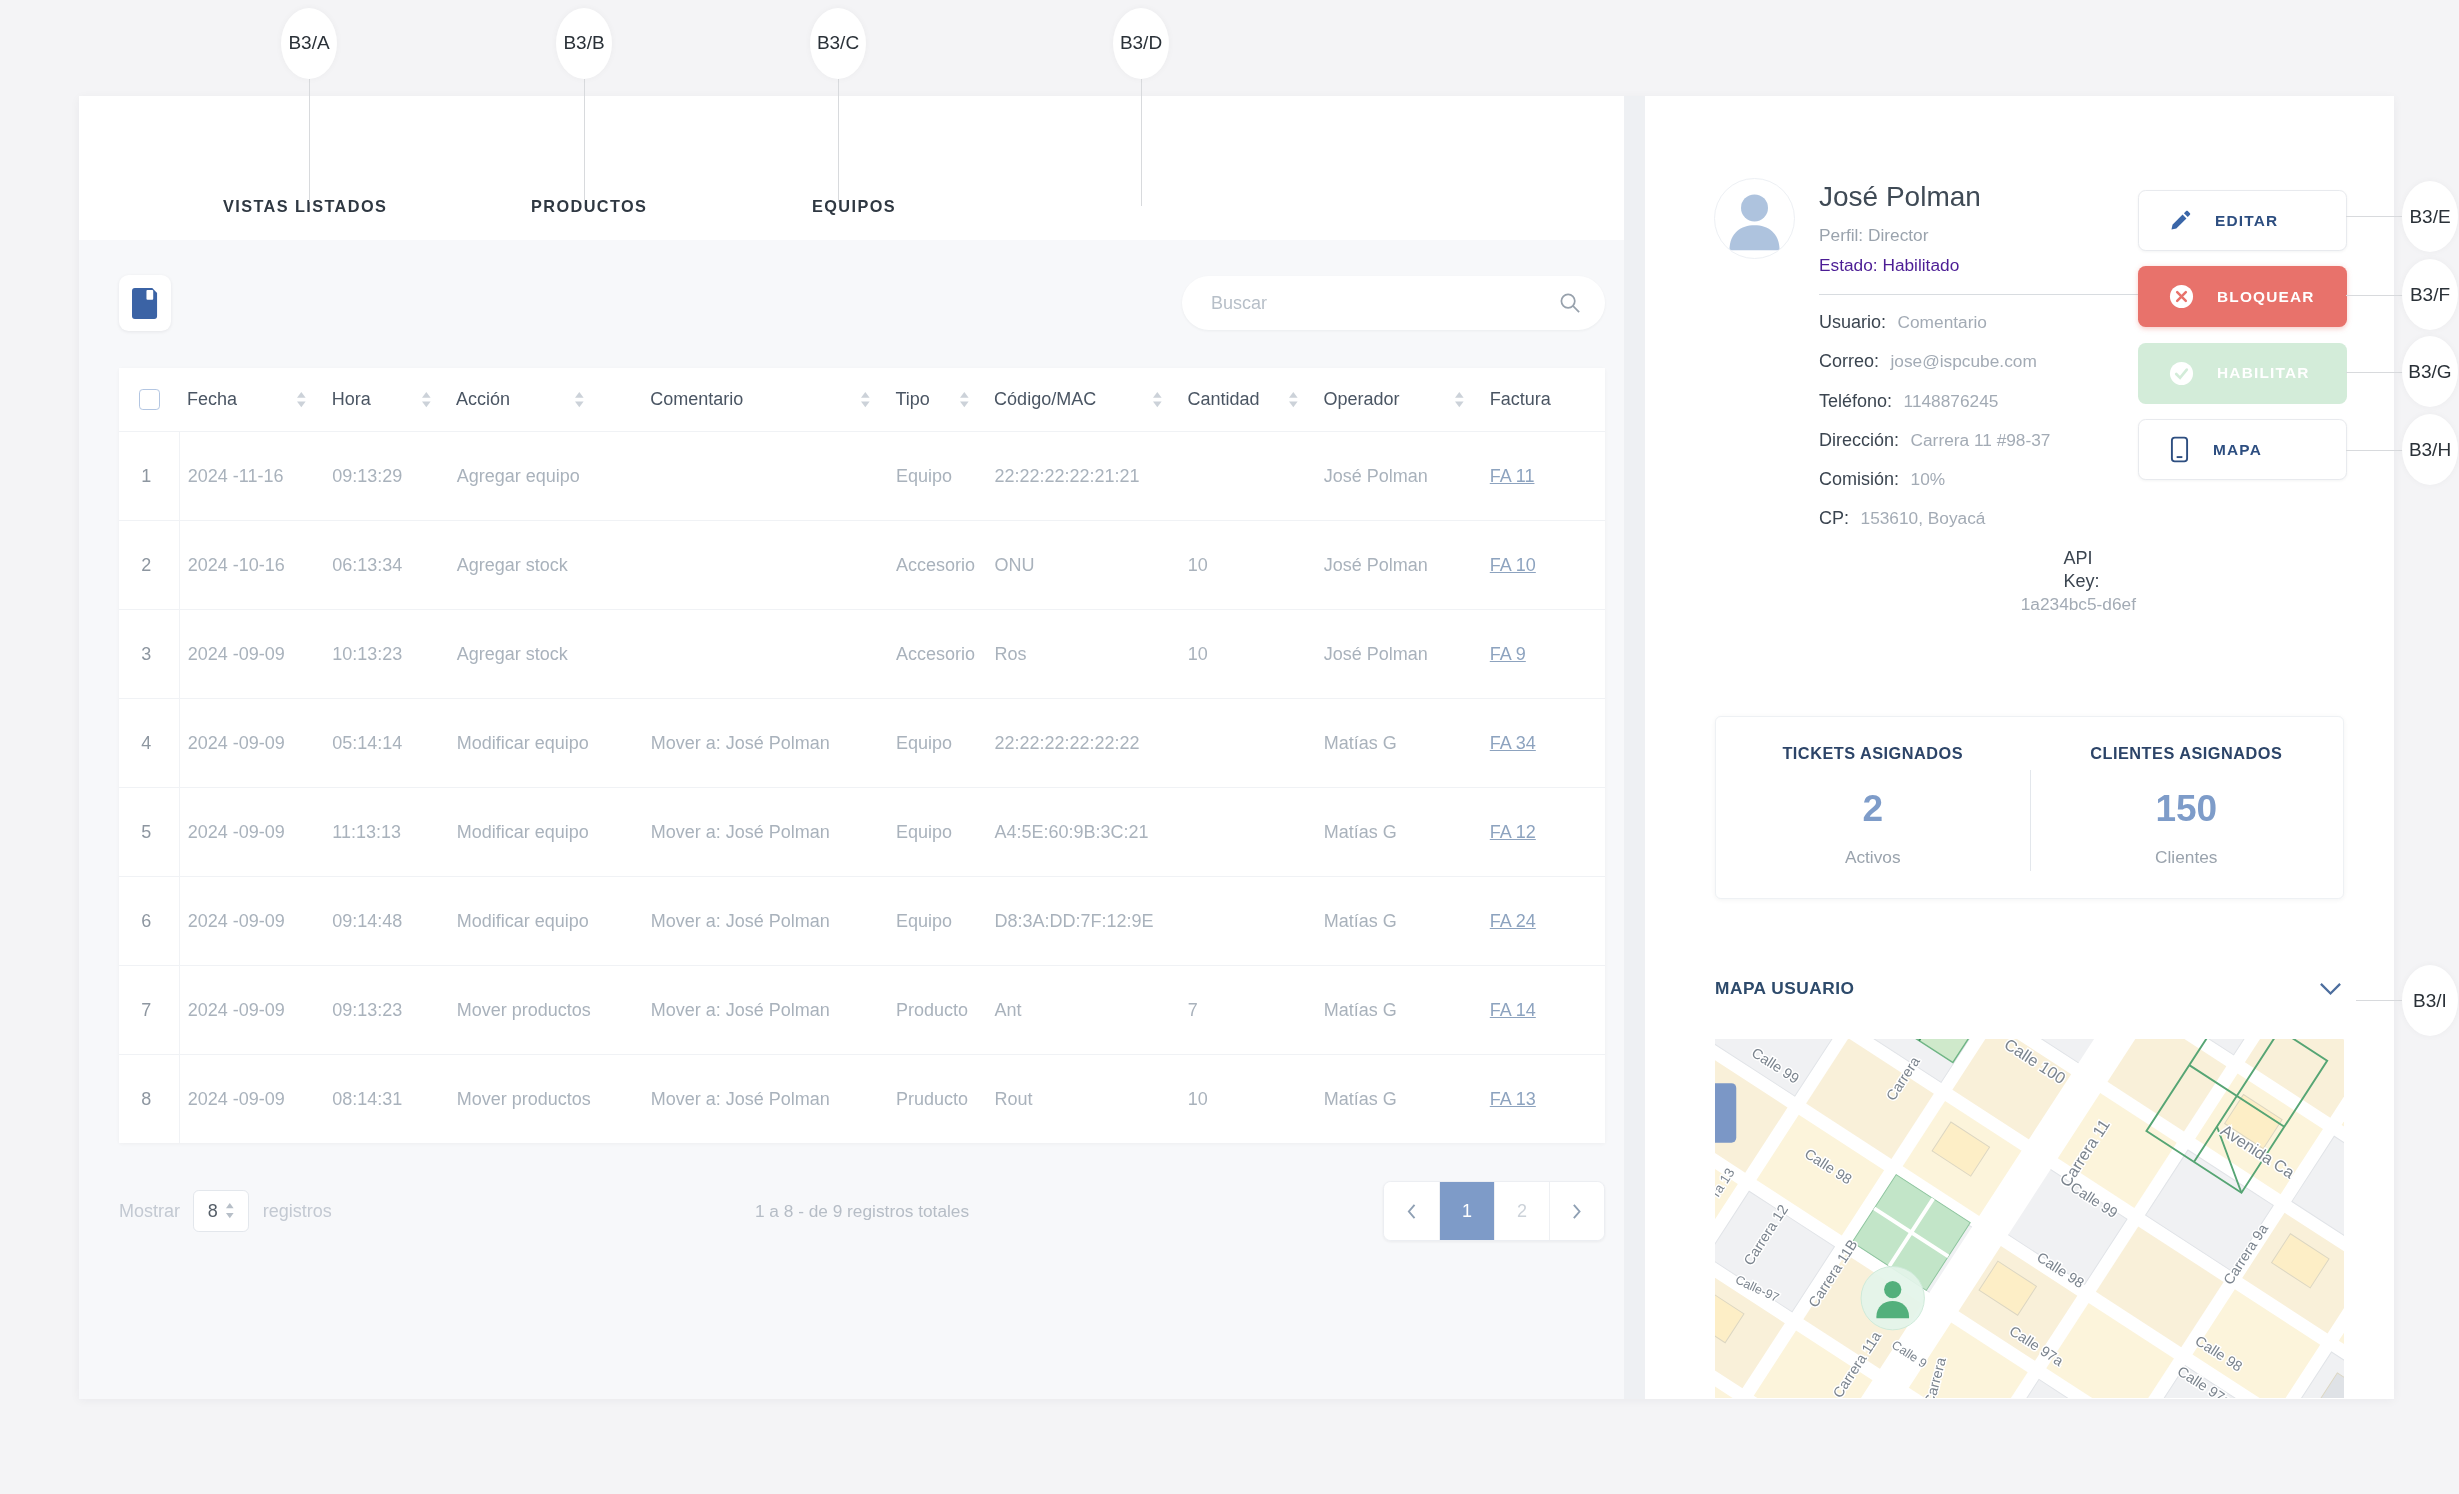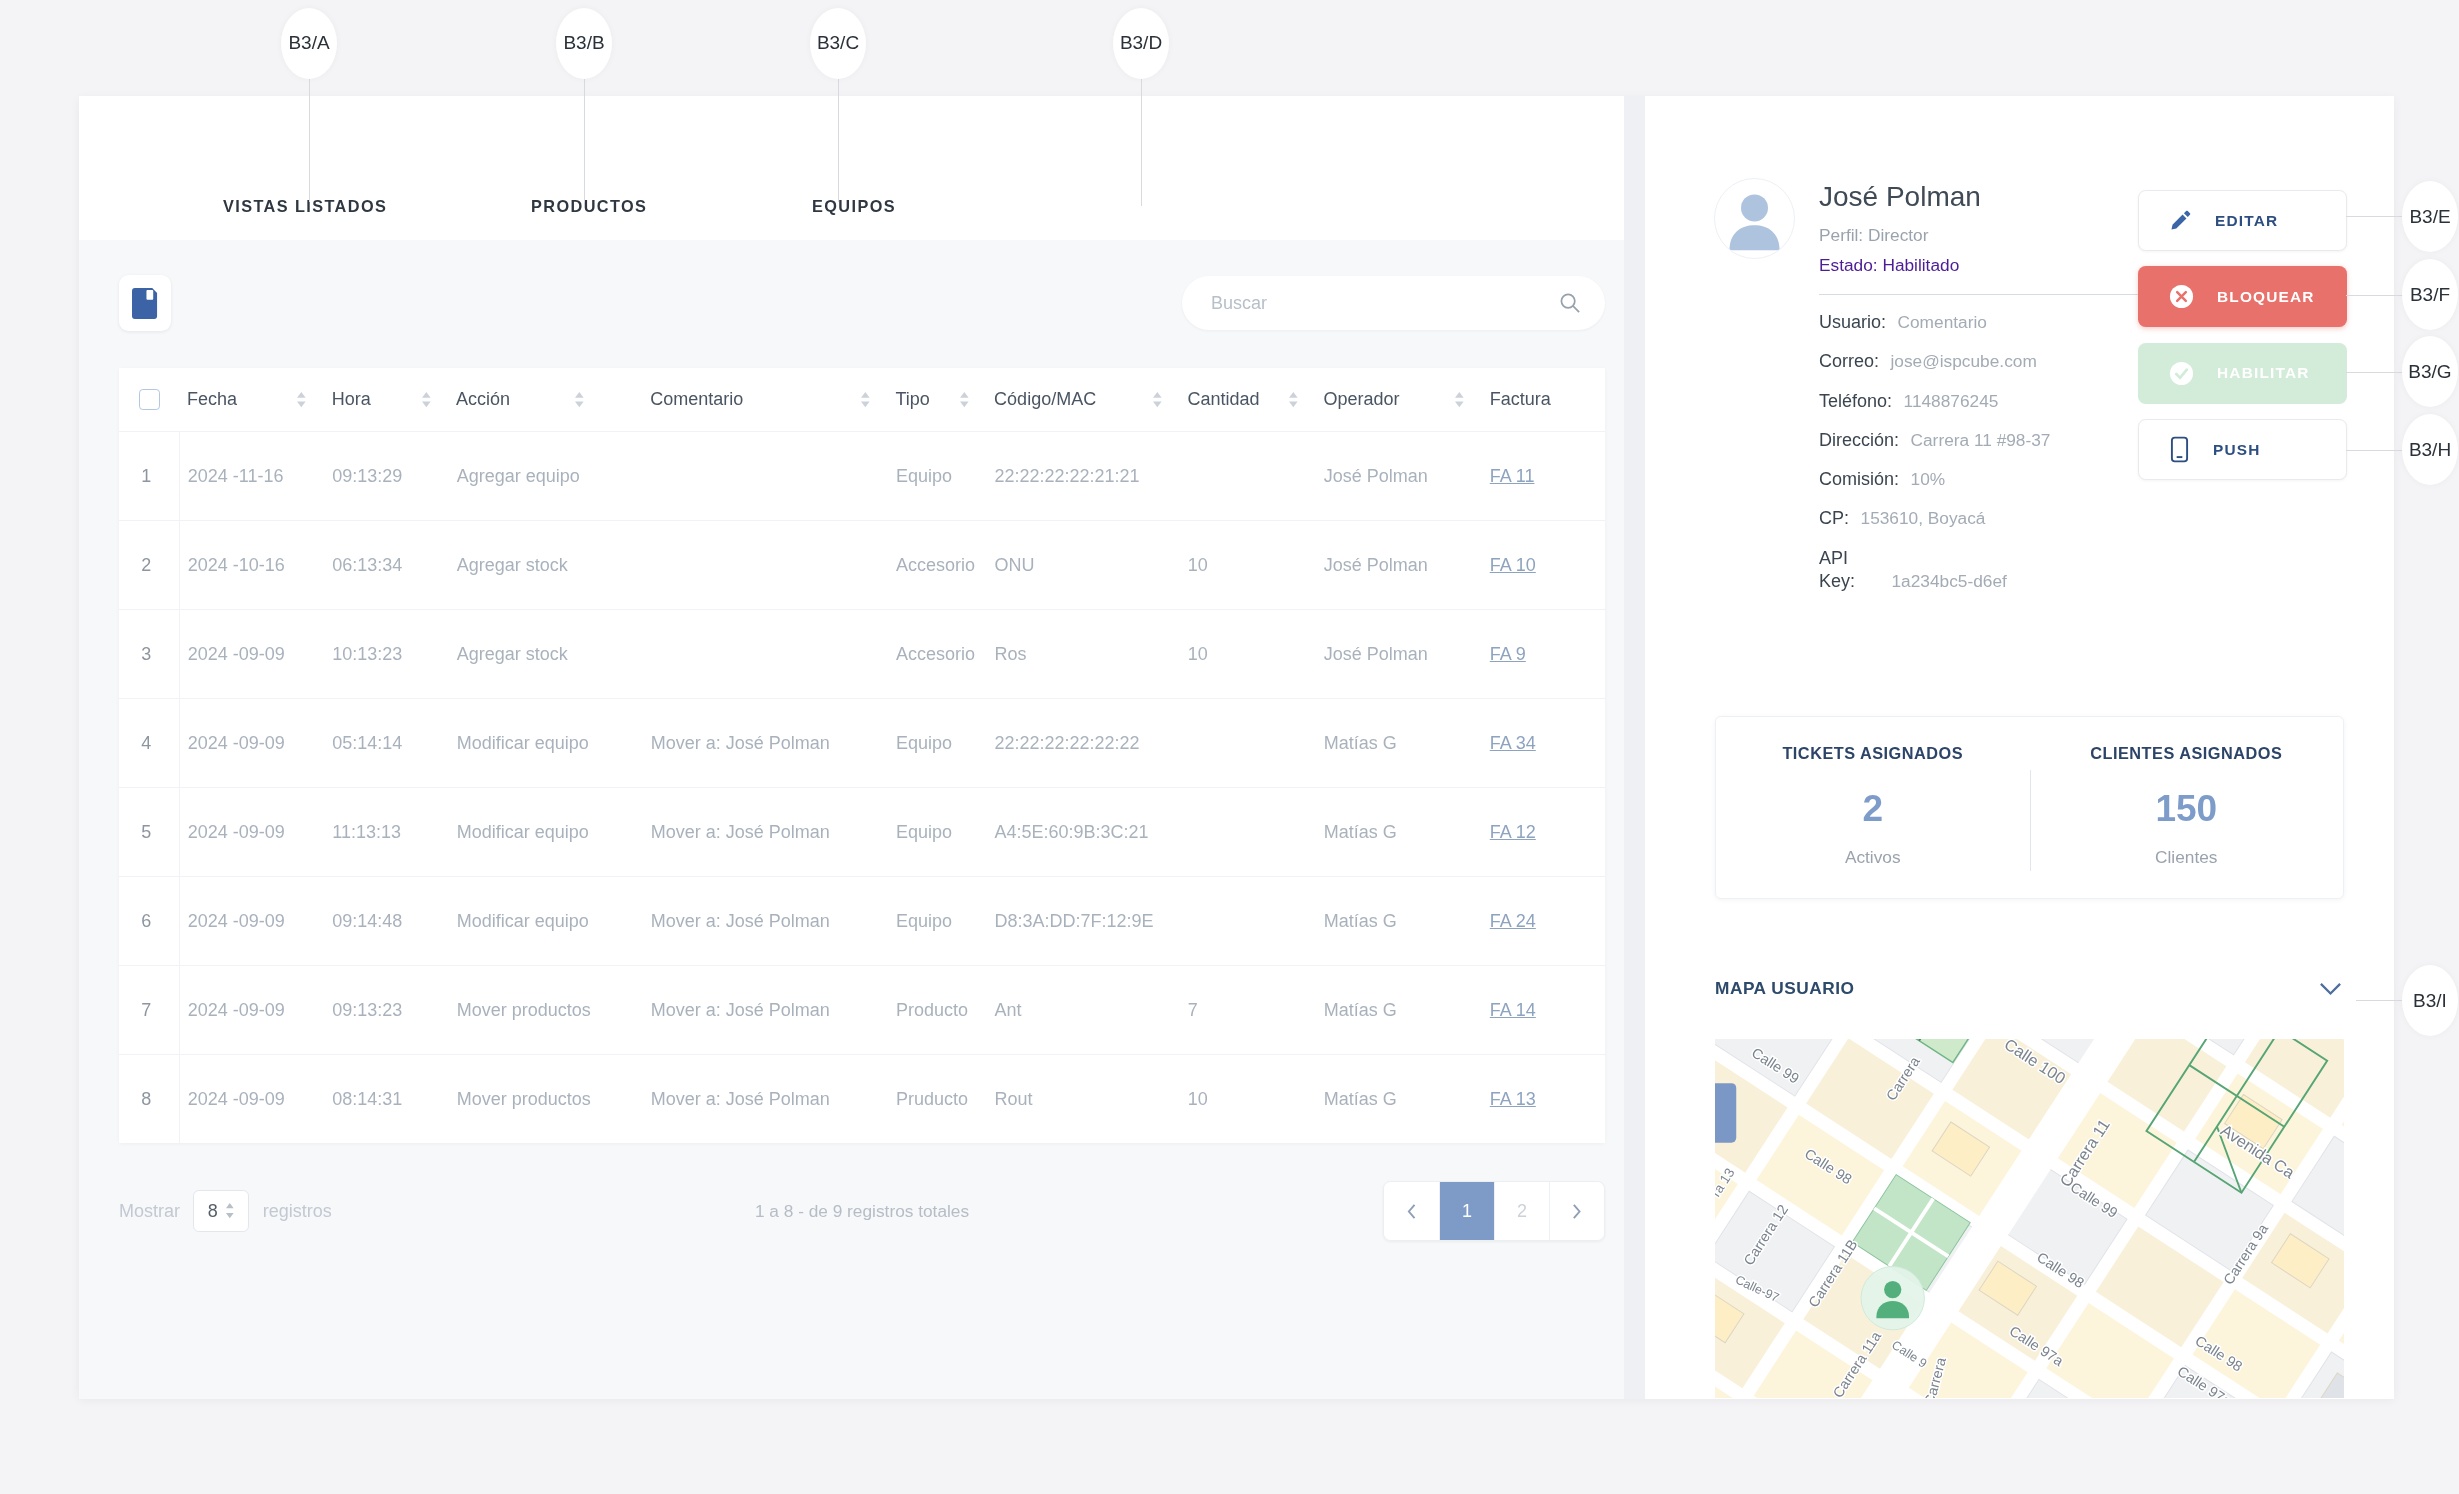--- a/index.html
+++ b/index.html
@@ -55,21 +55,21 @@
   
   .avatar { position:absolute; left:69px; top:82px; width:81px; height:81px; border-radius:50%; background:#fff; border:1px solid #edf0f4; overflow:hidden; }
   .profile-name { position:absolute; left:174px; top:85px; font-size:28px; color:#3f4a55; }
   .profile-perfil { position:absolute; left:174px; top:129px; font-size:17.3px; color:#9aa3ad; }
   .profile-estado { position:absolute; left:174px; top:159px; font-size:17.3px; color:#4c1d95; }
   .profile-divider { position:absolute; left:174px; top:198px; width:352px; height:1px; background:#d8dce0; }
   .details { position:absolute; left:174px; top:215px; width:317px; }
   .detail-row { display:flex; align-items:baseline; margin-bottom:16.3px; line-height:23px; }
   .dlabel { font-size:18px; color:#3b4550; margin-right:11.5px; white-space:nowrap; }
   .dvalue { font-size:17.3px; color:#a3abb5; white-space:nowrap; }
-  .detail-row.wrap { align-items:flex-end; }
+  .detail-row.wrap { align-items:flex-end;flex-direction:column; }
   .detail-row.wrap .dlabel { white-space:normal; width:61px; }
 
   .btn-stack { position:absolute; left:493px; top:94px; width:209px; }
   .action-btn { width:209px; height:61px; border-radius:7.7px; display:flex; align-items:center; justify-content:flex-start; padding-left:31px; gap:23px; font-size:15.4px; font-weight:700; letter-spacing:1.2px; margin-bottom:15.4px; cursor:pointer; }
   .btn-light { background:#fff; border:1px solid #e8eaee; box-shadow:0 1px 2.9px rgba(27,31,35,.05); color:#2d4e80;gap:24px; }
   .btn-red { background:#e8726b; color:#fff; box-shadow:0 1.9px 4.8px rgba(232,114,107,.35); }
   .btn-green { background:#d3ecd9; color:#fff; }
 
   .stats-card { position:absolute; left:70px; top:620px; width:629px; height:183px; background:#fff; border:1px solid #eef1f4; border-radius:5.8px; box-shadow:0 1px 4.8px rgba(27,31,35,.05); display:flex; }
   .stat-half { flex:1; text-align:center; padding-top:27px; position:relative; }
@@ -416,21 +416,21 @@
           <circle cx="13" cy="13" r="12" fill="#fff"></circle>
           <path d="M7.5 13.5 L11.5 17.5 L18.5 9" stroke="#d3ecd9" stroke-width="2.8" fill="none" stroke-linecap="round"></path>
         </svg>
         <span>HABILITAR</span>
       </div>
       <div class="action-btn btn-light">
         <svg width="19" height="27" viewBox="0 0 20 28" fill="none" stroke="#2d4e80" stroke-width="2">
           <rect x="2" y="1.5" width="16" height="25" rx="3"></rect>
           <line x1="7" y1="22" x2="13" y2="22"></line>
         </svg>
-        <span>PUSH</span>
+        <span>MAPA</span>
       </div>
     </div>
 
     <div class="stats-card">
       <div class="stat-half">
         <div class="stat-title">TICKETS ASIGNADOS</div>
         <div class="stat-value">2</div>
         <div class="stat-caption">Activos</div>
       </div>
       <div class="stat-half">

